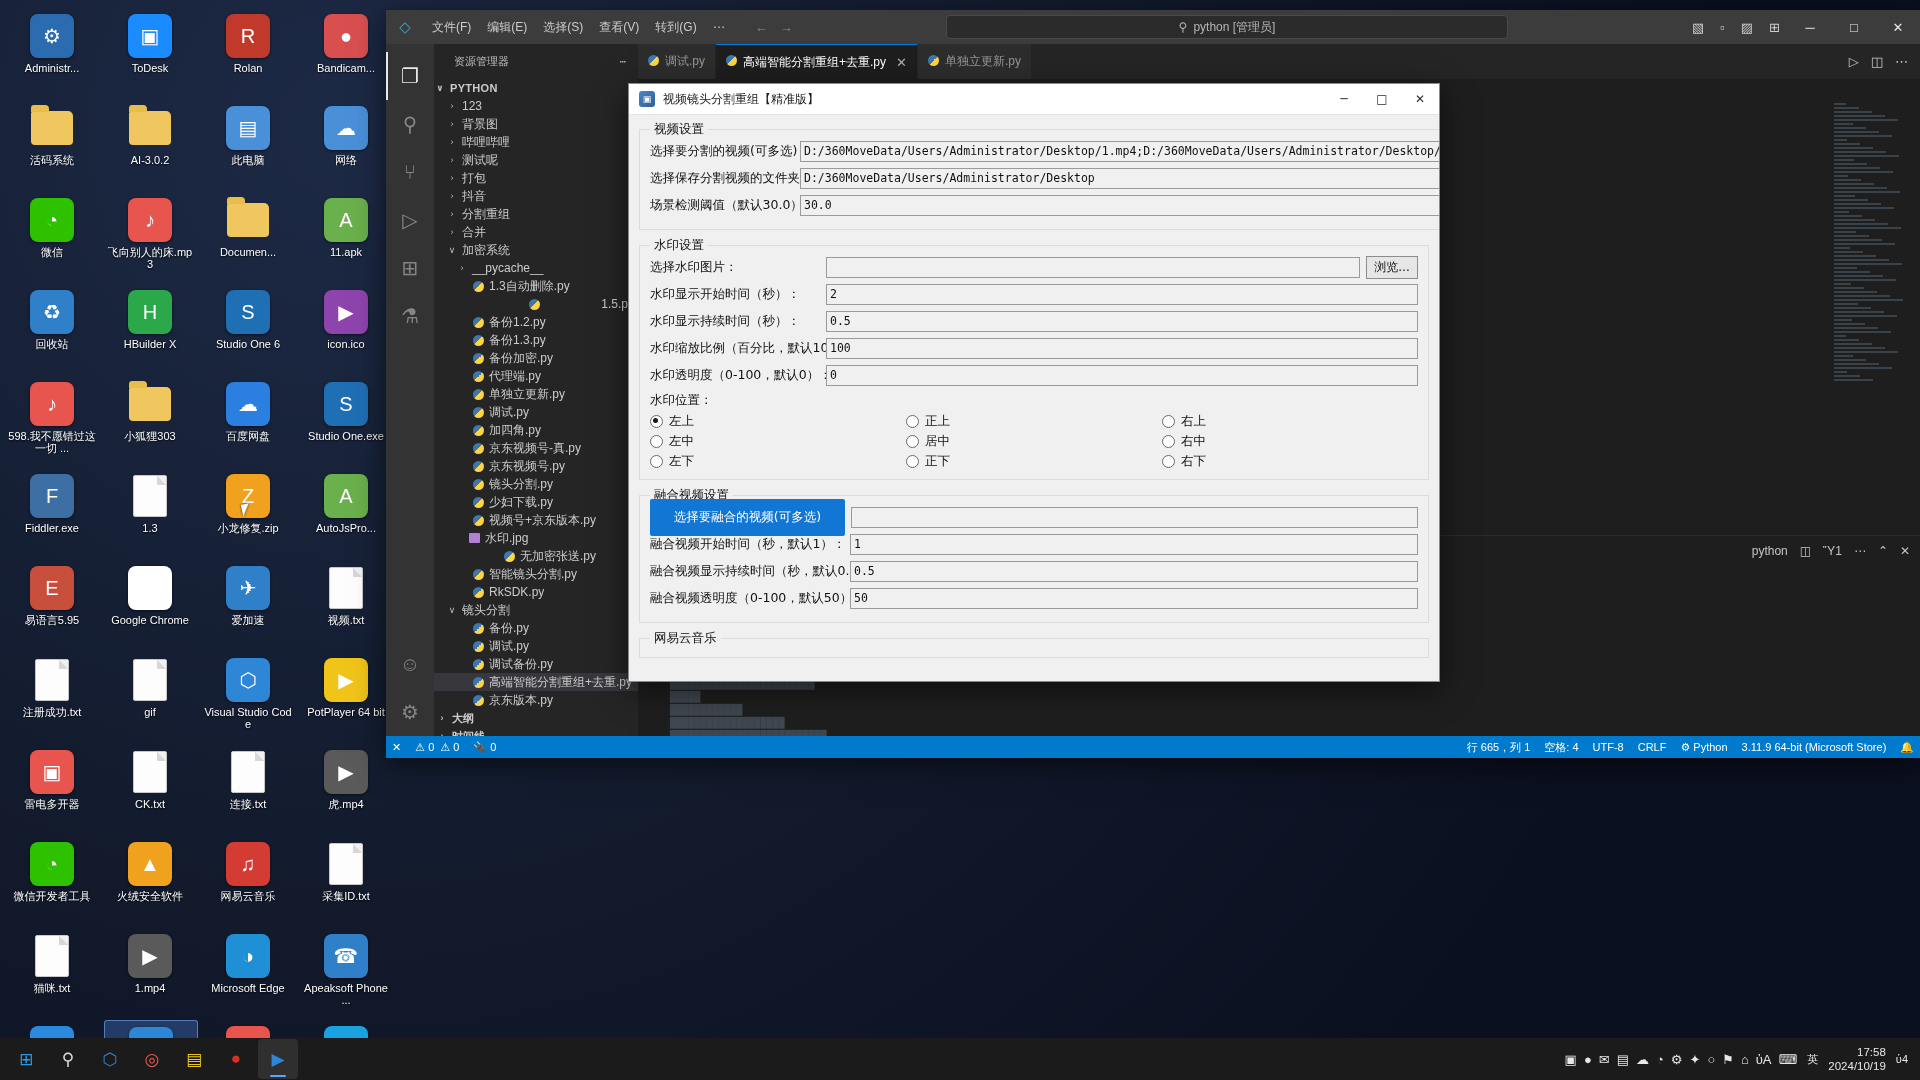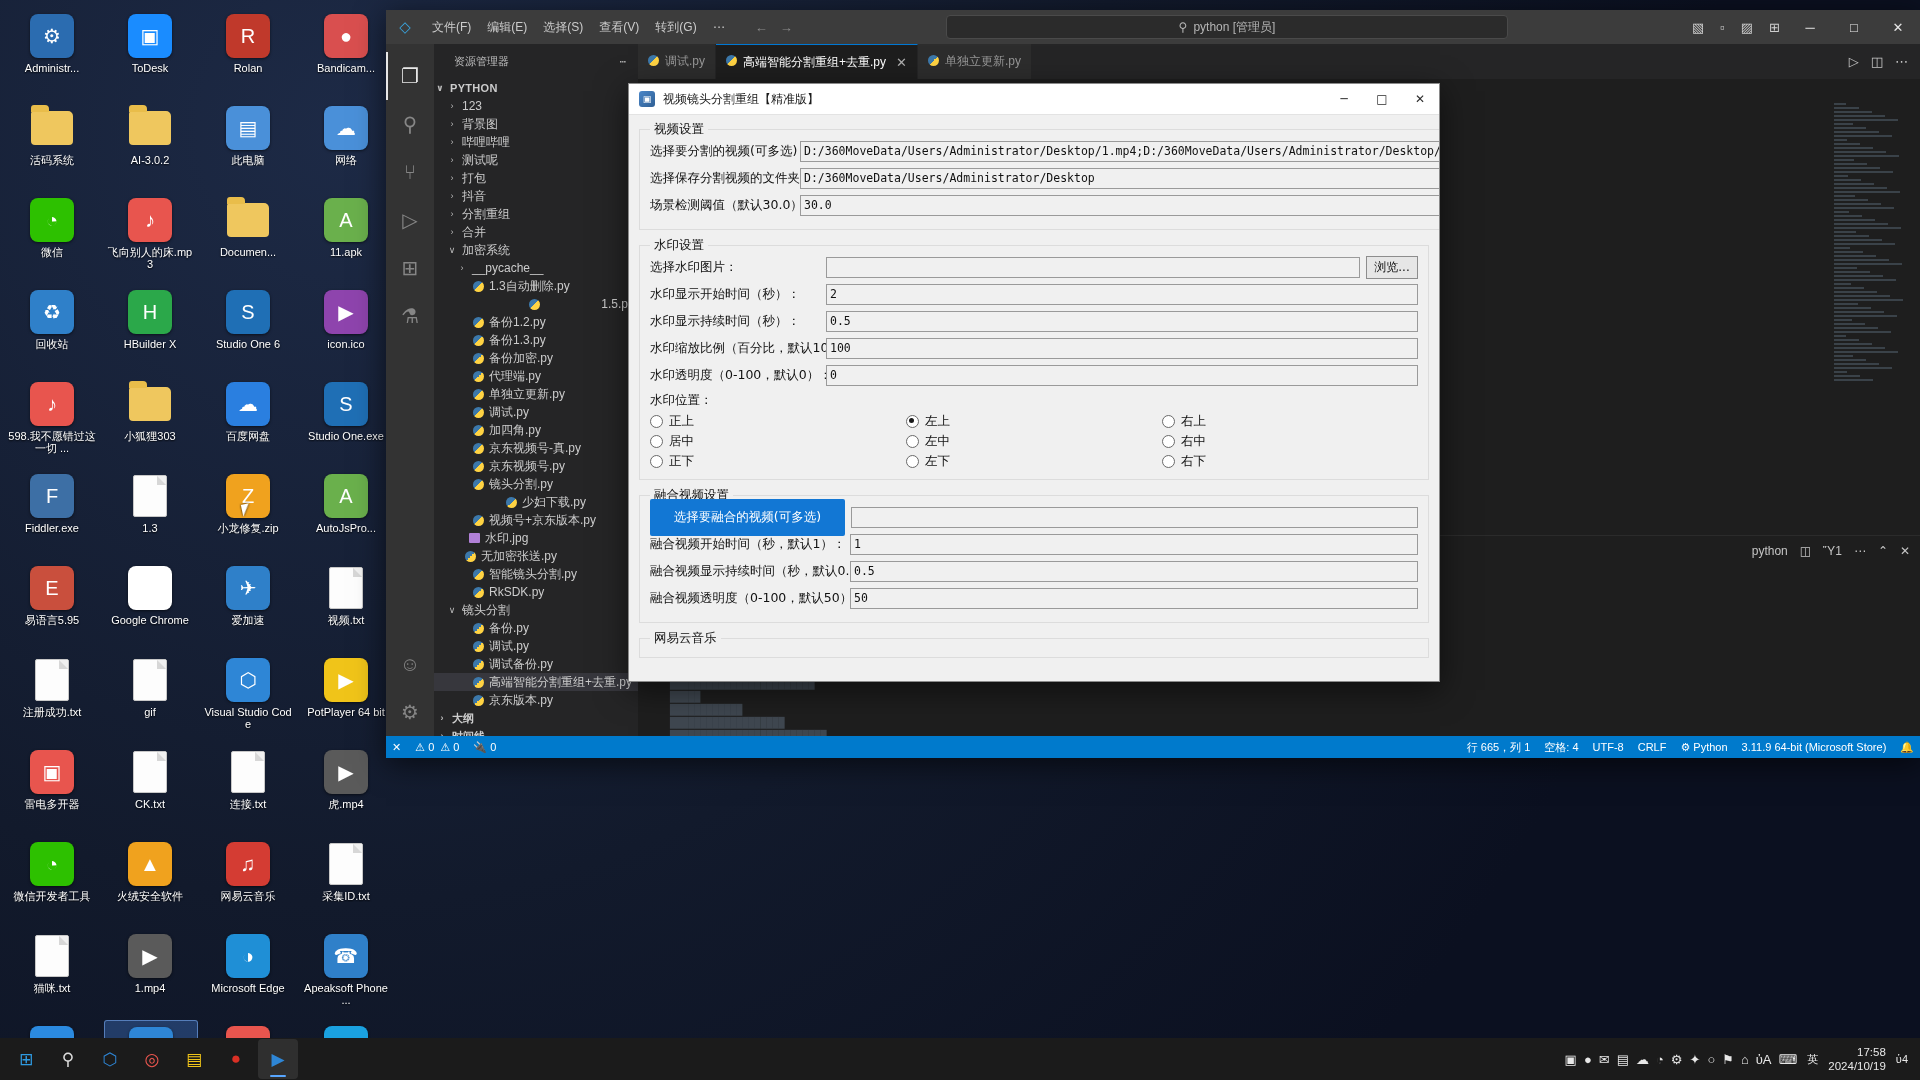--- a/index.html
+++ b/index.html
@@ -593,42 +593,42 @@
               </span>
               <span>京东视频号.py</span>
             </div>
             <div class="trow" style="padding-left: 22px;">
               <span class="tw"></span>
               <span class="py">
                 <span class="py-dot"></span>
               </span>
               <span>镜头分割.py</span>
             </div>
-            <div class="trow" style="padding-left: 22px; margin-left: 33px;">
+            <div class="trow" style="padding-left: 22px;">
               <span class="tw"></span>
               <span class="py">
                 <span class="py-dot"></span>
               </span>
               <span>少妇下载.py</span>
             </div>
             <div class="trow" style="padding-left: 22px;">
               <span class="tw"></span>
               <span class="py">
                 <span class="py-dot"></span>
               </span>
               <span>视频号+京东版本.py</span>
             </div>
             <div class="trow" style="padding-left: 18px;">
               <span class="tw"></span>
               <span class="py">
                 <span class="img-ico"></span>
               </span>
               <span>水印.jpg</span>
             </div>
-            <div class="trow" style="padding-left: 14px;">
+            <div class="trow" style="padding-left: 14px; margin-left: 39px;">
               <span class="tw"></span>
               <span class="py">
                 <span class="py-dot"></span>
               </span>
               <span>无加密张送.py</span>
             </div>
             <div class="trow" style="padding-left: 22px;">
               <span class="tw"></span>
               <span class="py">
                 <span class="py-dot"></span>
@@ -945,44 +945,44 @@
               <div class="lab" style="width: 176px;">水印透明度（0-100，默认0）：</div>
               <div class="inp">0</div>
             </div>
           </div>
         <div class="frow" style="height:18px;margin-bottom:2px;">
           <div class="lab">水印位置：</div>
         </div>
         <div class="radios" id="wm-radios">
             <div class="radcol">
               <div class="radrow">
+                <span class="rad on"></span>
+                <span>左上</span>
+              </div>
+              <div class="radrow">
+                <span class="rad"></span>
+                <span>左中</span>
+              </div>
+              <div class="radrow">
+                <span class="rad"></span>
+                <span>左下</span>
+              </div>
+            </div>
+            <div class="radcol">
+              <div class="radrow">
                 <span class="rad"></span>
                 <span>正上</span>
               </div>
               <div class="radrow">
                 <span class="rad"></span>
                 <span>居中</span>
               </div>
               <div class="radrow">
                 <span class="rad"></span>
                 <span>正下</span>
-              </div>
-            </div>
-            <div class="radcol">
-              <div class="radrow">
-                <span class="rad on"></span>
-                <span>左上</span>
-              </div>
-              <div class="radrow">
-                <span class="rad"></span>
-                <span>左中</span>
-              </div>
-              <div class="radrow">
-                <span class="rad"></span>
-                <span>左下</span>
               </div>
             </div>
             <div class="radcol">
               <div class="radrow">
                 <span class="rad"></span>
                 <span>右上</span>
               </div>
               <div class="radrow">
                 <span class="rad"></span>
                 <span>右中</span>

